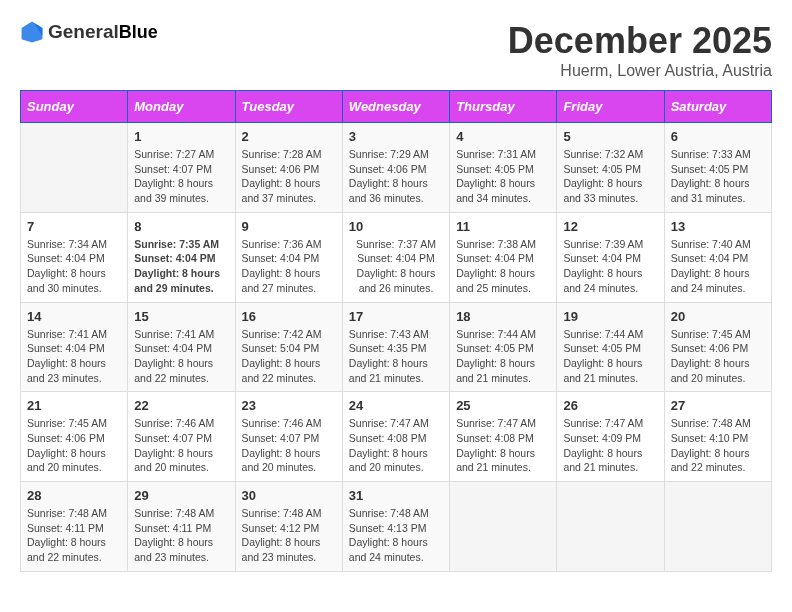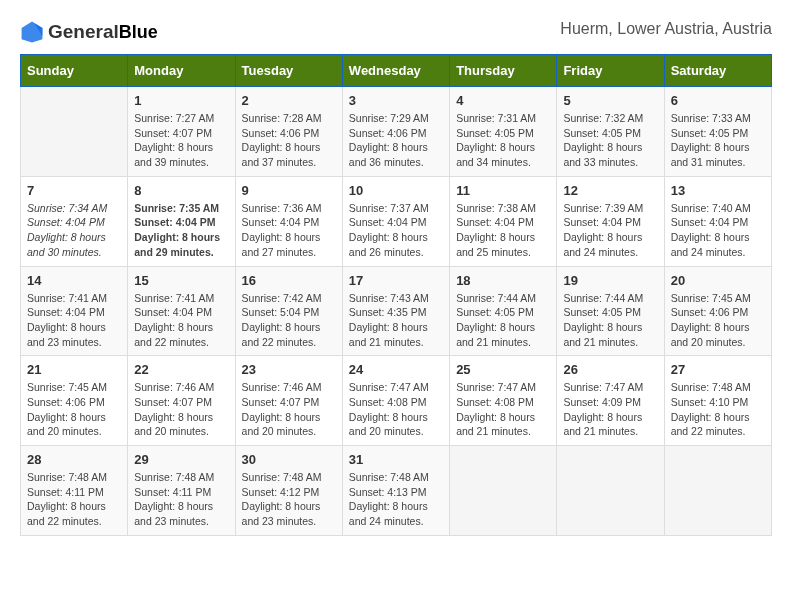--- a/index.html
+++ b/index.html
@@ -46,22 +46,23 @@
     .location-title {
       font-size: 16px;
       color: #555;
     }
     table {
       width: 100%;
       border-collapse: collapse;
       border: 1px solid #ccc;
     }
     thead tr {
-      background-color: #4d7c0f;
+      background-color: #d946ef;
       color: white;
+      font-style: italic;
     }
     thead th {
       padding: 8px 6px;
       font-size: 13px;
       font-weight: bold;
       text-align: left;
       border: 1px solid #1565c0;
     }
     tbody tr {
       vertical-align: top;
@@ -102,20 +103,21 @@
   <div class="logo">
     <svg class="logo-icon" viewBox="0 0 30 30" xmlns="http://www.w3.org/2000/svg">
       <polygon points="15,2 28,10 28,24 15,28 2,24 2,10" fill="#1a73e8" opacity="0.85"></polygon>
       <polygon points="18,4 28,10 28,20" fill="#1a73e8"></polygon>
     </svg>
     <div>
       <span class="logo-text-general">General</span><span class="logo-text-blue">Blue</span>
     </div>
   </div>
   <div class="title-area">
+    <div class="month-title">December 2025</div>
     <div class="location-title">Huerm, Lower Austria, Austria</div>
   </div>
 </div>
 
 <table>
   <thead>
     <tr>
     <th>Sunday</th>
         <th>Monday</th>
         <th>Tuesday</th>
@@ -167,42 +169,42 @@
           <span class="day-number">6</span>
           <div class="day-info" style="white-space: pre-line;">Sunrise: 7:33 AM
 Sunset: 4:05 PM
 Daylight: 8 hours
 and 31 minutes.</div>
         </td>
       </tr>
       <tr>
         <td>
           <span class="day-number">7</span>
-          <div class="day-info" style="white-space: pre-line; font-style: italic;">Sunrise: 7:34 AM
+          <div class="day-info" style="white-space: pre-line;">Sunrise: 7:34 AM
 Sunset: 4:04 PM
 Daylight: 8 hours
 and 30 minutes.</div>
         </td>
         <td>
           <span class="day-number">8</span>
           <div class="day-info" style="white-space: pre-line; font-weight: bold;">Sunrise: 7:35 AM
 Sunset: 4:04 PM
 Daylight: 8 hours
 and 29 minutes.</div>
         </td>
         <td>
           <span class="day-number">9</span>
           <div class="day-info" style="white-space: pre-line;">Sunrise: 7:36 AM
 Sunset: 4:04 PM
 Daylight: 8 hours
 and 27 minutes.</div>
         </td>
         <td>
           <span class="day-number">10</span>
-          <div class="day-info" style="white-space: pre-line;">Sunrise: 7:37 AM
+          <div class="day-info" style="white-space: pre-line; text-align: center;">Sunrise: 7:37 AM
 Sunset: 4:04 PM
 Daylight: 8 hours
 and 26 minutes.</div>
         </td>
         <td>
           <span class="day-number">11</span>
           <div class="day-info" style="white-space: pre-line;">Sunrise: 7:38 AM
 Sunset: 4:04 PM
 Daylight: 8 hours
 and 25 minutes.</div>

